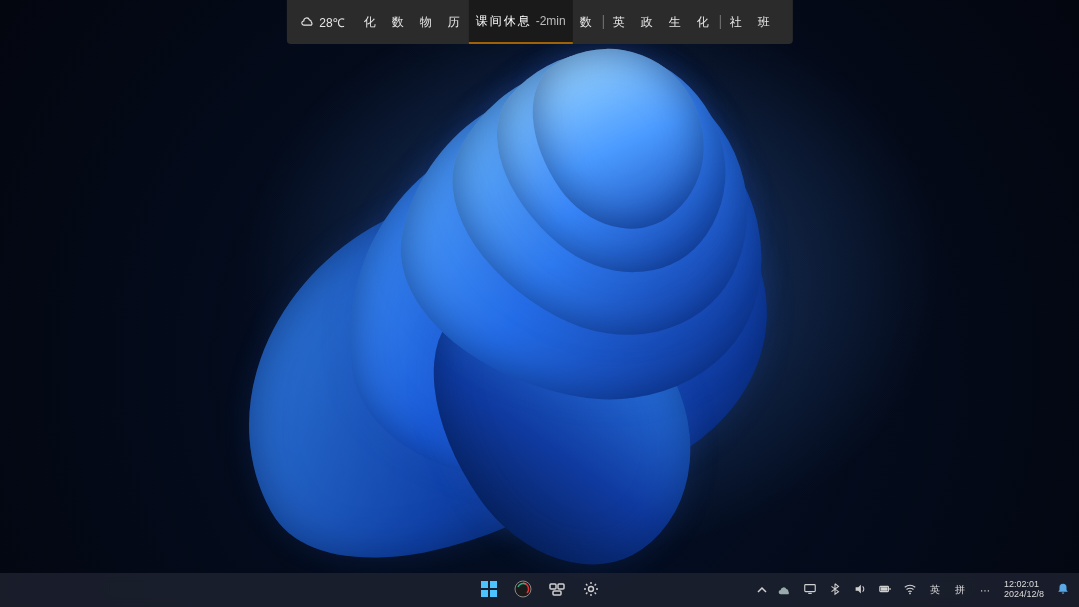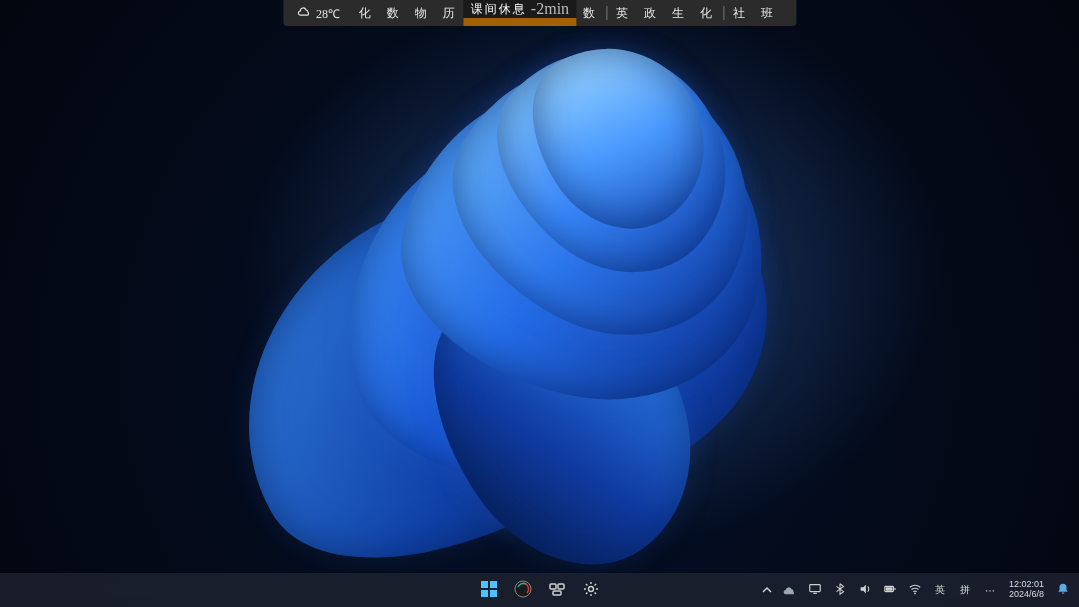--- a/index.html
+++ b/index.html
@@ -17,28 +17,28 @@
 .petal { position: absolute; border-radius: 50% 50% 45% 55% / 60% 55% 45% 40%; background: linear-gradient(135deg, #4aa0ff 0%, #1a5bd8 45%, #0a2a80 100%); box-shadow: inset 0 0 40px rgba(0,30,90,.6), 0 0 30px rgba(40,90,200,.2); }
 .p1 { width: 420px; height: 360px; top: 80px; left: 180px; transform: rotate(-8deg); }
 .p2 { width: 360px; height: 310px; top: 40px; left: 240px; transform: rotate(12deg); background: linear-gradient(120deg,#5eb0ff 0%,#246de8 50%,#0c2f8c 100%); }
 .p3 { width: 300px; height: 260px; top: 20px; left: 290px; transform: rotate(28deg); background: linear-gradient(110deg,#74c2ff 0%,#2e7af0 55%,#103aa0 100%); }
 .p4 { width: 240px; height: 205px; top: 10px; left: 330px; transform: rotate(40deg); background: linear-gradient(100deg,#8ed2ff 0%,#3a8bff 55%,#1648b0 100%); }
 .p5 { width: 190px; height: 160px; top: 10px; left: 360px; transform: rotate(55deg); background: linear-gradient(100deg,#a5deff 0%,#4a9aff 55%,#1d55c0 100%); }
 .p6 { width: 460px; height: 330px; top: 160px; left: 60px; transform: rotate(-30deg); background: linear-gradient(140deg,#3a8ef5 0%,#1248b8 55%,#06205a 100%); opacity:.9;}
 .p7 { width: 300px; height: 230px; top: 260px; left: 250px; transform: rotate(55deg); background: linear-gradient(160deg,#3590ff 0%,#0f3aa0 60%,#051a4a 100%); }
 
 
-.schedule-bar { position: absolute; top: 0; left: 50%; transform: translateX(-50%); height: 26px; background: #2b2b2b; display: flex; align-items: center; padding: 0 14px; color: #e6e6e6; font-size: 12px; border-bottom-left-radius: 4px; border-bottom-right-radius: 4px; font-family: Liberation Serif, serif; }
+.schedule-bar { position: absolute; top: 0; left: 50%; transform: translateX(-50%); height: 44px; background: #2b2b2b; display: flex; align-items: center; padding: 0 14px; color: #e6e6e6; font-size: 12px; border-bottom-left-radius: 4px; border-bottom-right-radius: 4px; }
 .schedule-bar .weather { display: flex; align-items: center; gap: 5px; margin-right: 12px; }
 .schedule-bar .weather svg { width: 14px; height: 14px; }
 .schedule-bar .periods { display: flex; align-items: center; height: 100%; }
 .schedule-bar .cell { padding: 0 7px; height: 100%; display: flex; align-items: center; letter-spacing: 2px; }
 .schedule-bar .divider { width: 1px; height: 14px; background: #777; margin: 0 2px; }
-.schedule-bar .current { background: #1a1a1a; color: #fff; border-bottom: 8px solid #a16207; font-weight: 500; }
-.schedule-bar .current .remain { font-size: 16px; margin-left: 4px; color: #bbb; letter-spacing: 0; }
+.schedule-bar .current { background: #1a1a1a; color: #fff; border-bottom: 2px solid #a16207; font-weight: 500; }
+.schedule-bar .current .remain { font-size: 12px; margin-left: 4px; color: #bbb; letter-spacing: 0; }
 
 
 .taskbar { position: absolute; left: 0; right: 0; bottom: 0; height: 34px; background: rgba(32,36,50,0.78); backdrop-filter: blur(6px); display: flex; align-items: center; color: #dcdcdc; font-size: 10px; }
 .taskbar .center-apps { position: absolute; left: 50%; transform: translateX(-50%); display: flex; gap: 6px; }
 .taskbar .app { width: 28px; height: 28px; border-radius: 4px; display: flex; align-items: center; justify-content: center; }
 .taskbar .app svg { width: 18px; height: 18px; }
 .taskbar .tray { position: absolute; right: 8px; display: flex; align-items: center; gap: 9px; }
 .taskbar .tray .ti { display: flex; align-items: center; justify-content: center; width: 16px; height: 16px; }
 .taskbar .tray .ti svg { width: 14px; height: 14px; fill: #d0d0d0; }
 .taskbar .tray .clock { text-align: left; line-height: 1.1; font-size: 9px; padding: 0 2px; }
@@ -172,21 +172,21 @@
       <span><svg viewBox="0 0 16 16">
             <path d="M2 6a10 10 0 0 1 12 0M4 8.5a7 7 0 0 1 8 0M6 11a4 4 0 0 1 4 0" fill="none" stroke="#d0d0d0" stroke-width="1.3"></path>
             <circle cx="8" cy="13" r="1" fill="#d0d0d0"></circle>
           </svg></span>
     </div>
     <div class="ti lang">英</div>
     <div class="ti lang">拼</div>
     <div class="ti lang">⋯</div>
     <div class="clock">
       <div>12:02:01</div>
-      <div>2024/6/8</div>
+      <div>2024/12/8</div>
     </div>
     <div class="ti notif">
       <span><svg viewBox="0 0 16 16">
             <path d="M8 2a4 4 0 0 0-4 4v3l-1.5 2h11L12 9V6a4 4 0 0 0-4-4zM6.5 12a1.5 1.5 0 0 0 3 0" fill="#5aa9e6"></path>
           </svg></span>
     </div>
   </div>
 </div>
 
 </body></html>

